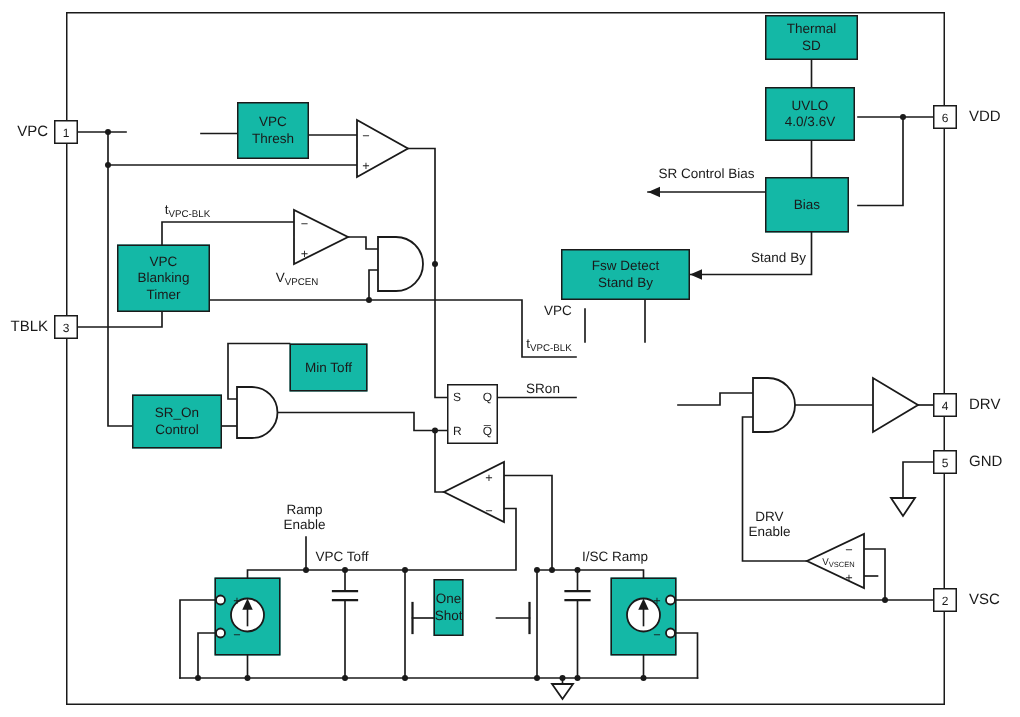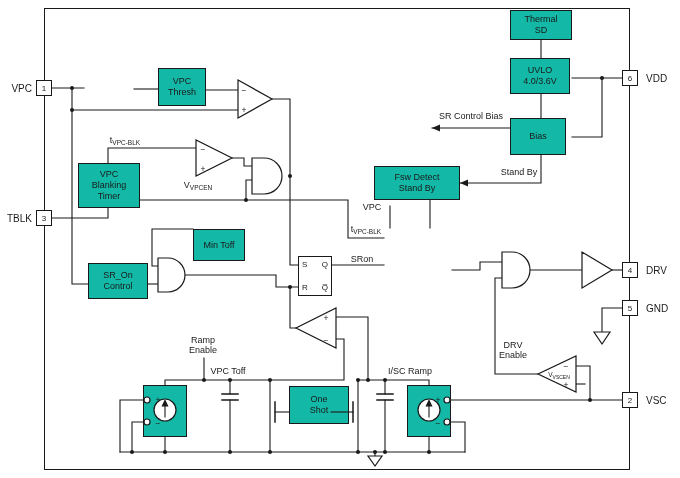--- a/index.html
+++ b/index.html
@@ -67,21 +67,21 @@
     <div>Fsw Detect</div>
     <div>Stand By</div>
   </div>
   <div class="blk" style="left:193px;top:229px;width:52px;height:32px">
     <div>Min Toff</div>
   </div>
   <div class="blk" style="left:88px;top:263px;width:60px;height:36px">
     <div>SR_On</div>
     <div>Control</div>
   </div>
-  <div class="blk" style="left:289px;top:386px;width:60px;height:38px">
+  <div class="blk" style="left:289px;top:386px;width:20px;height:38px">
     <div>One</div>
     <div>Shot</div>
   </div>
   <div class="ffbox">
     <span class="ff-s">S</span>
     <span class="ff-q">Q</span>
     <span class="ff-r">R</span>
     <span class="ff-qb">Q̅</span>
   </div>
   <div class="blk" style="left:143px;top:385px;width:44px;height:52px"></div>

